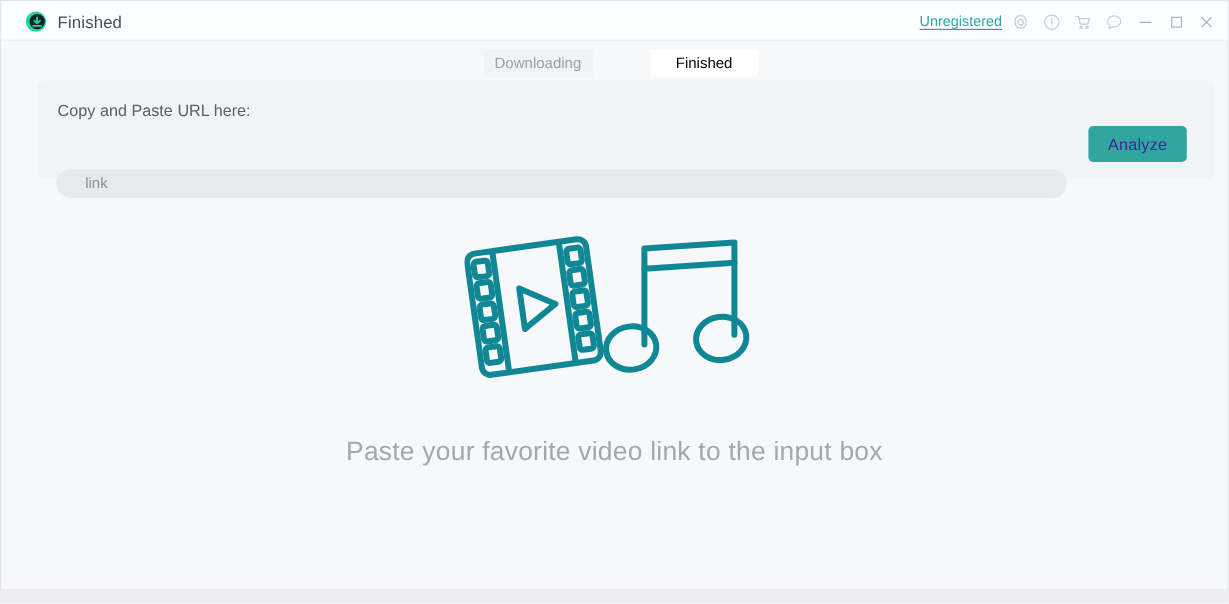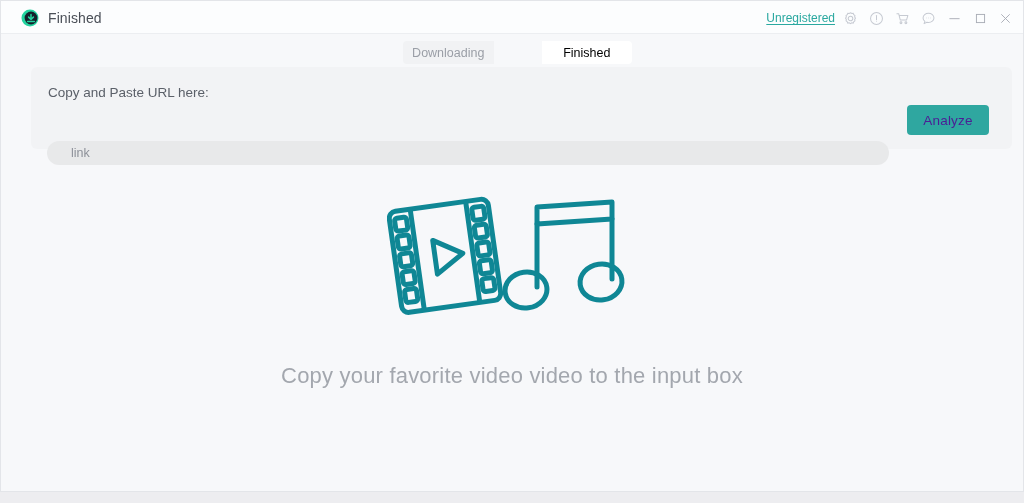--- a/index.html
+++ b/index.html
@@ -305,18 +305,18 @@
 
           <path d="M97 20 L97 80"></path>
 
           <ellipse cx="11" cy="91" rx="21" ry="18" transform="rotate(-8 11 91)"></ellipse>
 
           <ellipse cx="86" cy="83" rx="21" ry="18" transform="rotate(-8 86 83)"></ellipse>
         </g>
       </g>
     </svg>
 
-    <div id="empty-message">Copy your favorite video video to the input box</div>
+    <div id="empty-message">Paste your favorite video link to the input box</div>
   </div>
 
 </div>
 
 <div id="bottom-shadow"></div>
 
 </body></html>

